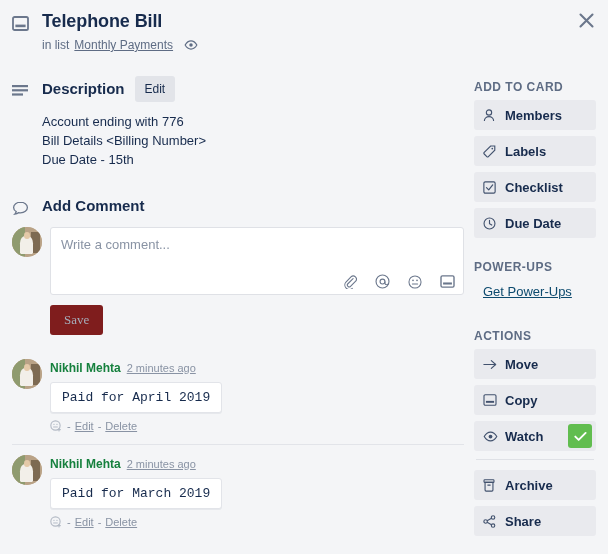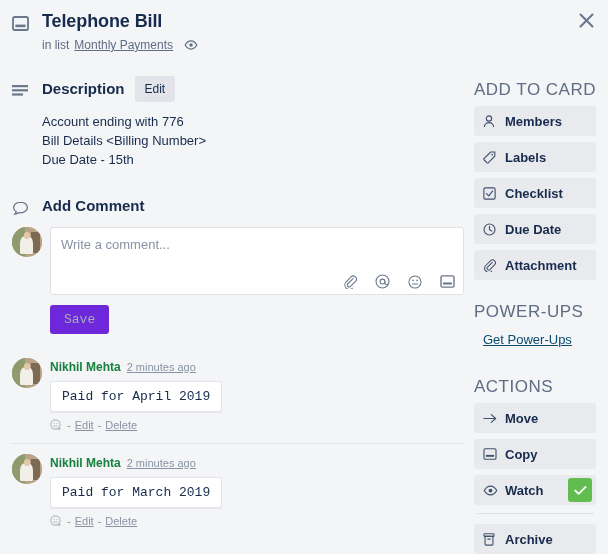--- a/index.html
+++ b/index.html
@@ -148,26 +148,26 @@
     bottom: 5px;
     display: flex;
     gap: 18px;
     align-items: center;
     color: #6b778c;
   }
   .comment-icons > span { display: inline-flex; cursor: pointer; }
   .save-btn {
     margin-top: 10px;
     margin-left: 38px;
-    background: #6d28d9;
+    background: #7f1d1d;
     color: #a5adba;
     border: none;
     border-radius: 3px;
     font-size: 13px;
-    font-family: Liberation Mono, monospace;
+    font-family: Liberation Serif, serif;
     padding: 7px 14px;
     cursor: pointer;
   }
 
   
   .activity-list { margin-top: 8px; }
   .activity-item { display: flex; gap: 8px; padding-bottom: 6px; }
   .activity-main { flex: 1; padding-top: 1px; }
   .act-meta { font-size: 12px; line-height: 16px; }
   .act-author { font-weight: bold; color: #15803d; font-size: 12px; }
@@ -195,25 +195,26 @@
   .act-actions a { color: #8993a4; text-decoration: underline; }
   .reaction-icon { display: inline-flex; color: #b3bac5; margin-right: 1px; }
   .activity-sep {
     height: 1px;
     background: #e2e4e9;
     margin: 6px 0 10px 0;
   }
 
   
   .side-label {
-    font-size: 17px;
+    font-size: 12px;
     color: #5e6c84;
     letter-spacing: 0.5px;
     margin-bottom: 6px;
     margin-top: 4px;
+    font-weight: bold;
   }
   .side-btn {
     display: flex;
     align-items: center;
     background: #e9eaee;
     border-radius: 3px;
     padding: 7px 9px;
     margin-bottom: 6px;
     font-size: 13px;
     font-weight: bold;
@@ -472,28 +473,20 @@
       <div class="side-btn">
         <span class="s-ic">
           <svg width="13" height="13" viewBox="0 0 15 15">
               <circle cx="7.5" cy="7.5" r="6.3" fill="none" stroke="#42526e" stroke-width="1.3"></circle>
               <path d="M7.5 3.9V7.7l2.6 1.6" fill="none" stroke="#42526e" stroke-width="1.3" stroke-linecap="round"></path>
             </svg>
         </span>
         <span>Due Date</span>
       </div>
 
-      <div class="side-btn">
-        <span class="s-ic">
-          <svg width="13" height="13" viewBox="0 0 16 16">
-              <path d="M11.5 4.2 5.6 10a2.1 2.1 0 0 0 3 3l5.6-5.7a3.6 3.6 0 0 0-5.1-5.1L3.4 8a5.1 5.1 0 0 0 7.2 7.2" fill="none" stroke="#42526e" stroke-width="1.25" stroke-linecap="round"></path>
-            </svg>
-        </span>
-        <span>Attachment</span>
-      </div>
 
       <div class="side-gap"></div>
       <div class="side-label">POWER-UPS</div>
       <a href="#" class="powerups-link">Get Power-Ups</a>
 
       <div class="side-gap"></div>
       <div class="side-label">ACTIONS</div>
 
       <div class="side-btn">
         <span class="s-ic">

